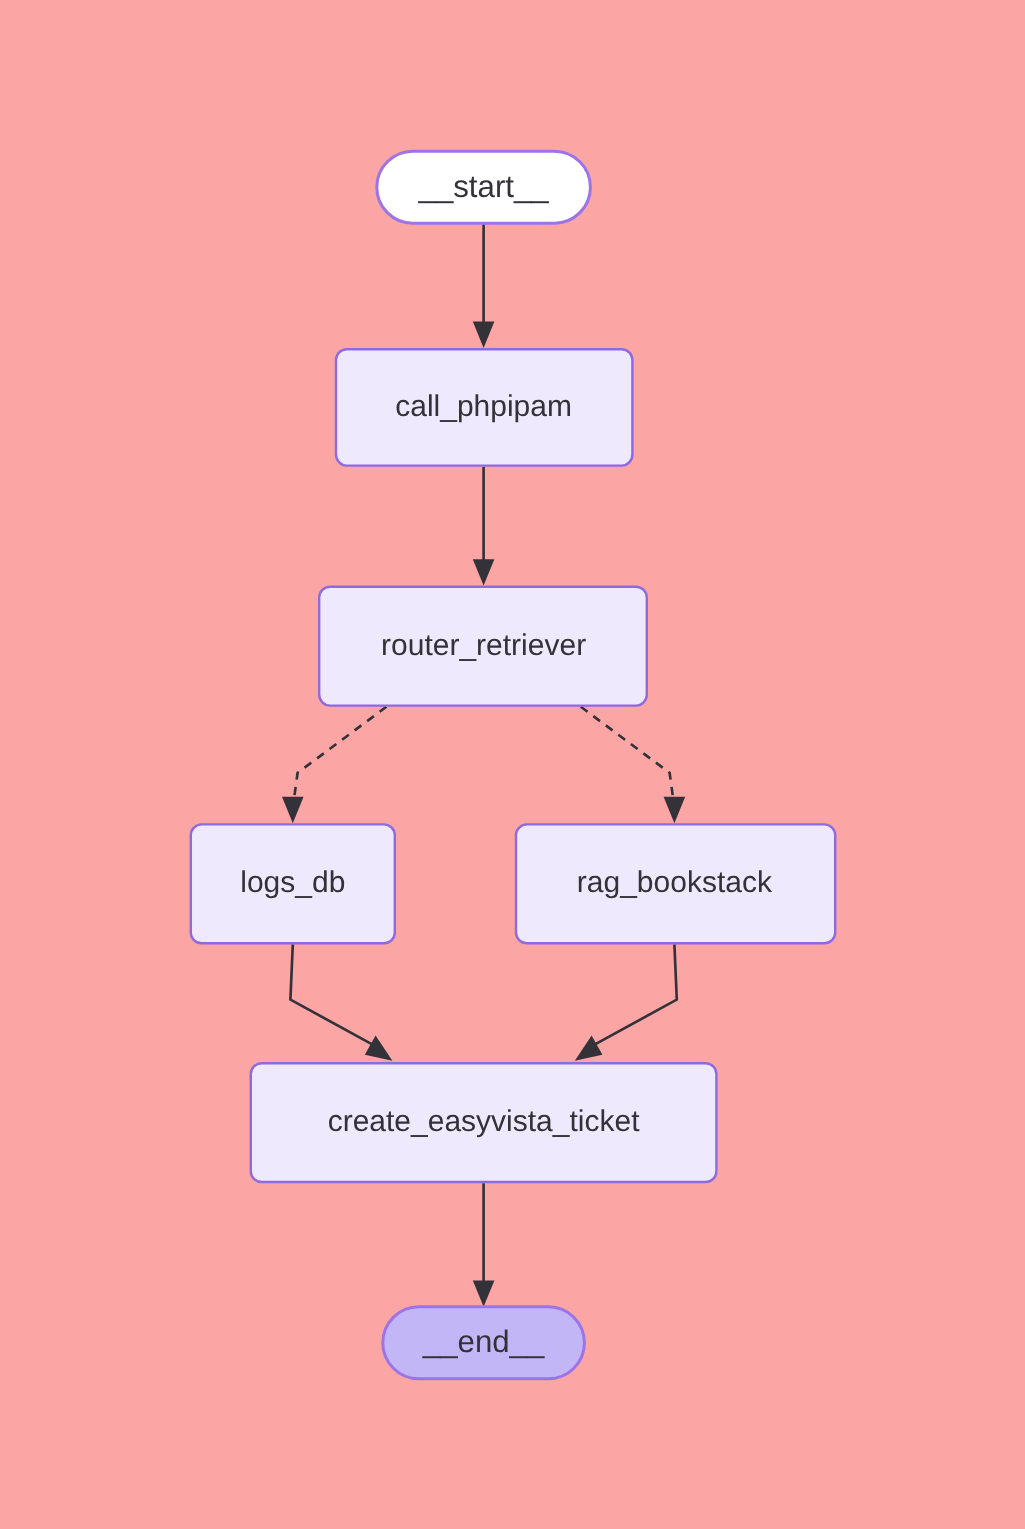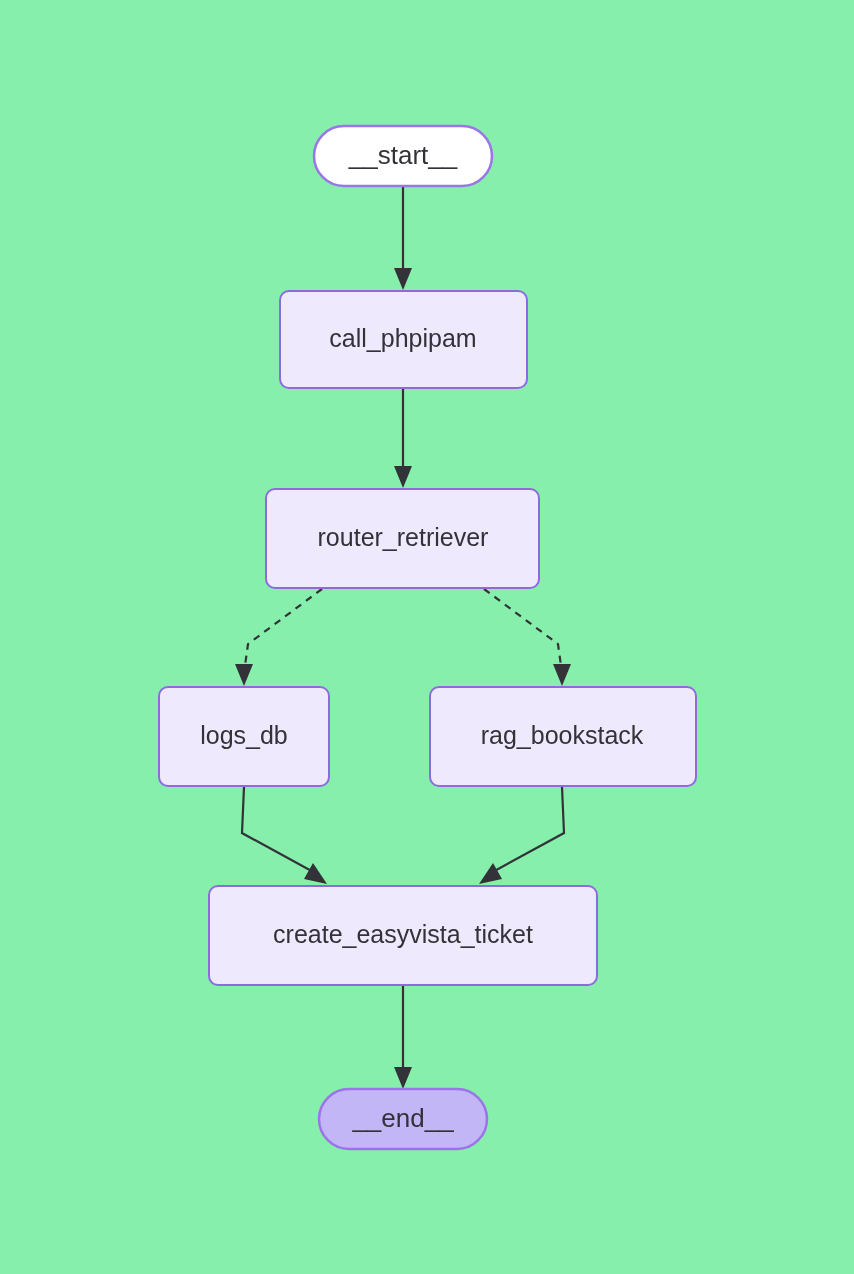--- a/index.html
+++ b/index.html
@@ -10,21 +10,21 @@
   body {
     width: 854px;
     height: 1274px;
     font-family: "Liberation Sans", sans-serif;
     overflow: hidden;
   }
   #graph-root {
     position: relative;
     width: 854px;
     height: 1274px;
-    background: #86efac;
+    background: #fca5a5;
   }
   svg.flowchart {
     display: block;
     width: 854px;
     height: 1274px;
   }
   .node-shape {
     fill: #efe9fd;
     stroke: #8e6adf;
     stroke-width: 2px;

